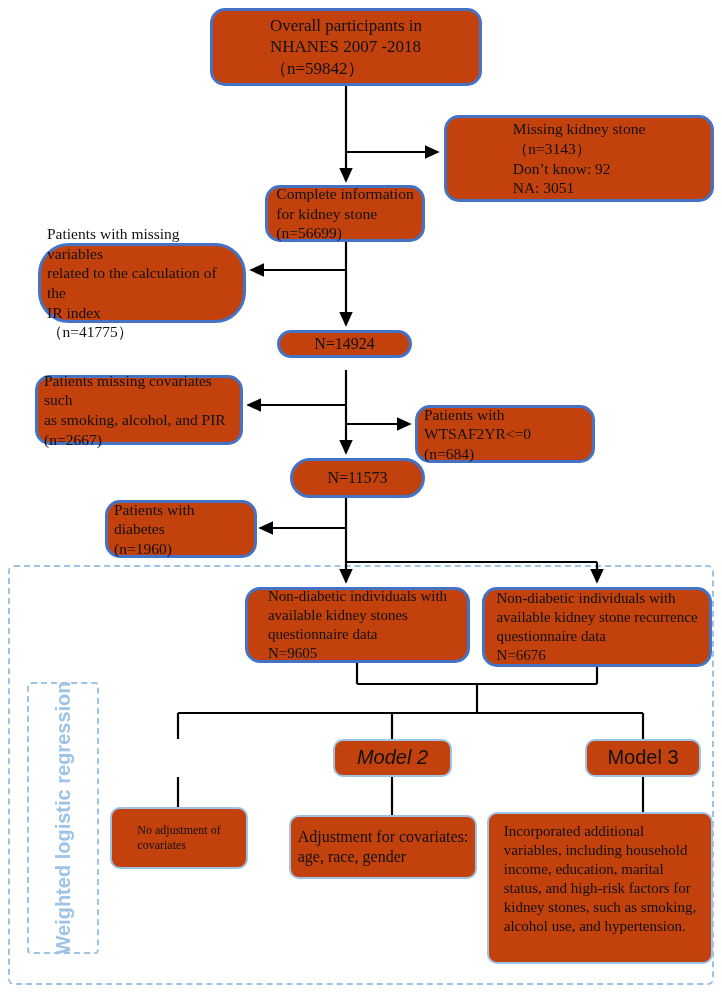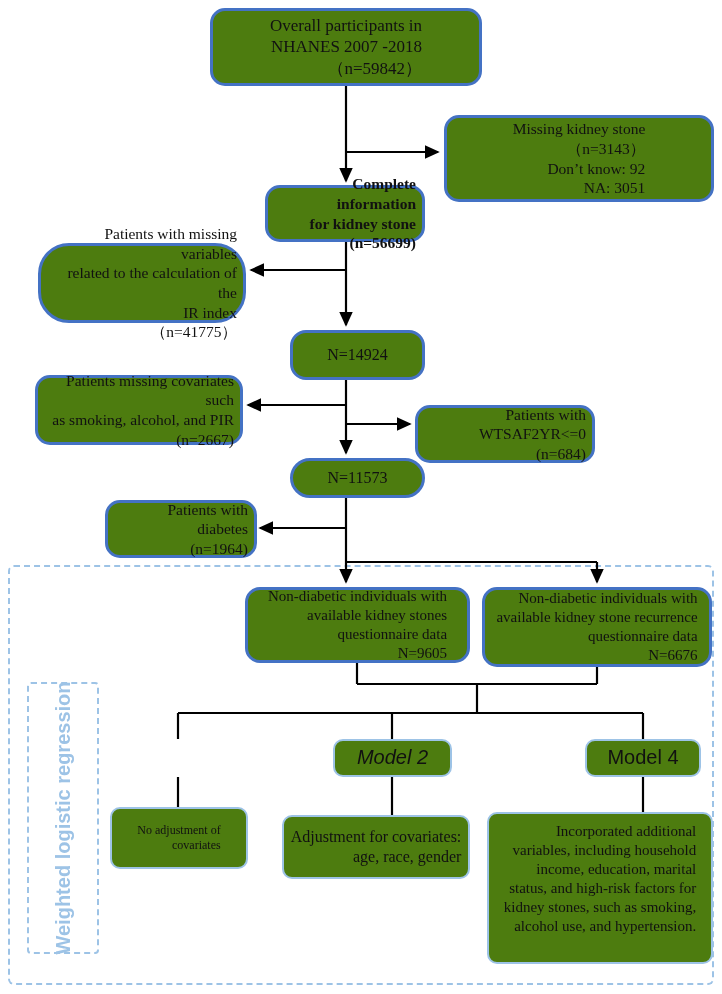--- a/index.html
+++ b/index.html
@@ -11,25 +11,25 @@
   #stage{
     position:relative;
     width:722px;height:994px;
     background:#ffffff;
     font-family:"Liberation Serif", serif;
     color:var(--ink);
     overflow:hidden;
   }
   .box{
     position:absolute;
-    background:#4d7c0f;
+    background:#c2410c;
     border:3px solid var(--blue);
     border-radius:15px;
     display:flex;align-items:center;justify-content:center;
-    text-align:right;
+    text-align:left;
     box-sizing:border-box;
     padding:2px 6px;
     font-size:15.5px;
     line-height:1.27;
     z-index:2;
   }
   .box .txt{white-space:pre-line;}
   .box.heavy{border-width:3.5px;}
   .box.light{
     border:2.5px solid var(--lightblue);
@@ -122,55 +122,55 @@
 （n=59842）</span>
   </div>
 
   <div class="box" style="left:444px;top:115px;width:270px;height:87px;">
     <span class="txt">Missing kidney stone
 （n=3143）
 Don’t know: 92
 NA: 3051</span>
   </div>
 
-  <div class="box" style="left:265px;top:185px;width:160px;height:57px;font-weight:bold;">
+  <div class="box" style="left:265px;top:185px;width:160px;height:57px;">
     <span class="txt">Complete information
 for kidney stone
 (n=56699)</span>
   </div>
 
   <div class="box" style="left:38px;top:243px;width:208px;height:80px;border-radius:31px;">
     <span class="txt">Patients with missing variables
 related to the calculation of the
 IR index
 （n=41775）</span>
   </div>
 
-  <div class="box" style="left:290px;top:330px;width:135px;height:50px;font-size:16px;border-radius:16px;">
+  <div class="box" style="left:277px;top:330px;width:135px;height:28px;font-size:16px;border-radius:16px;">
     <span class="txt">N=14924</span>
   </div>
 
   <div class="box" style="left:35px;top:375px;width:208px;height:70px;">
     <span class="txt">Patients missing covariates such
 as smoking, alcohol, and PIR
 (n=2667)</span>
   </div>
 
   <div class="box" style="left:415px;top:405px;width:180px;height:58px;">
     <span class="txt">Patients with WTSAF2YR&lt;=0
 (n=684)</span>
   </div>
 
   <div class="box" style="left:290px;top:458px;width:135px;height:40px;font-size:16px;border-radius:20px;">
     <span class="txt">N=11573</span>
   </div>
 
   <div class="box" style="left:105px;top:500px;width:152px;height:58px;">
     <span class="txt">Patients with diabetes
-(n=1964)</span>
+(n=1960)</span>
   </div>
 
   <div class="box heavy" style="left:245px;top:587px;width:225px;height:76px;font-size:15px;">
     <span class="txt">Non-diabetic individuals with
 available kidney stones
 questionnaire data
 N=9605</span>
   </div>
 
   <div class="box heavy" style="left:482px;top:587px;width:230px;height:80px;font-size:15px;">
@@ -179,29 +179,29 @@
 questionnaire data
 N=6676</span>
   </div>
 
 
   <div class="box light model" style="left:333px;top:739px;width:119px;height:38px;font-style:italic;">
     <span class="txt">Model 2</span>
   </div>
 
   <div class="box light model" style="left:585px;top:739px;width:116px;height:38px;">
-    <span class="txt">Model 4</span>
+    <span class="txt">Model 3</span>
   </div>
 
   <div class="box light" style="left:110px;top:807px;width:138px;height:62px;font-size:12px;">
     <span class="txt">No adjustment of
 covariates</span>
   </div>
 
-  <div class="box light" style="left:282px;top:815px;width:188px;height:64px;font-size:16px;">
+  <div class="box light" style="left:289px;top:815px;width:188px;height:64px;font-size:16px;">
     <span class="txt">Adjustment for covariates:
 age, race, gender</span>
   </div>
 
   <div class="box light" style="left:487px;top:812px;width:226px;height:152px;font-size:15px;align-items:flex-start;padding-top:8px;">
     <span class="txt">Incorporated additional
 variables, including household
 income, education, marital
 status, and high-risk factors for
 kidney stones, such as smoking,

